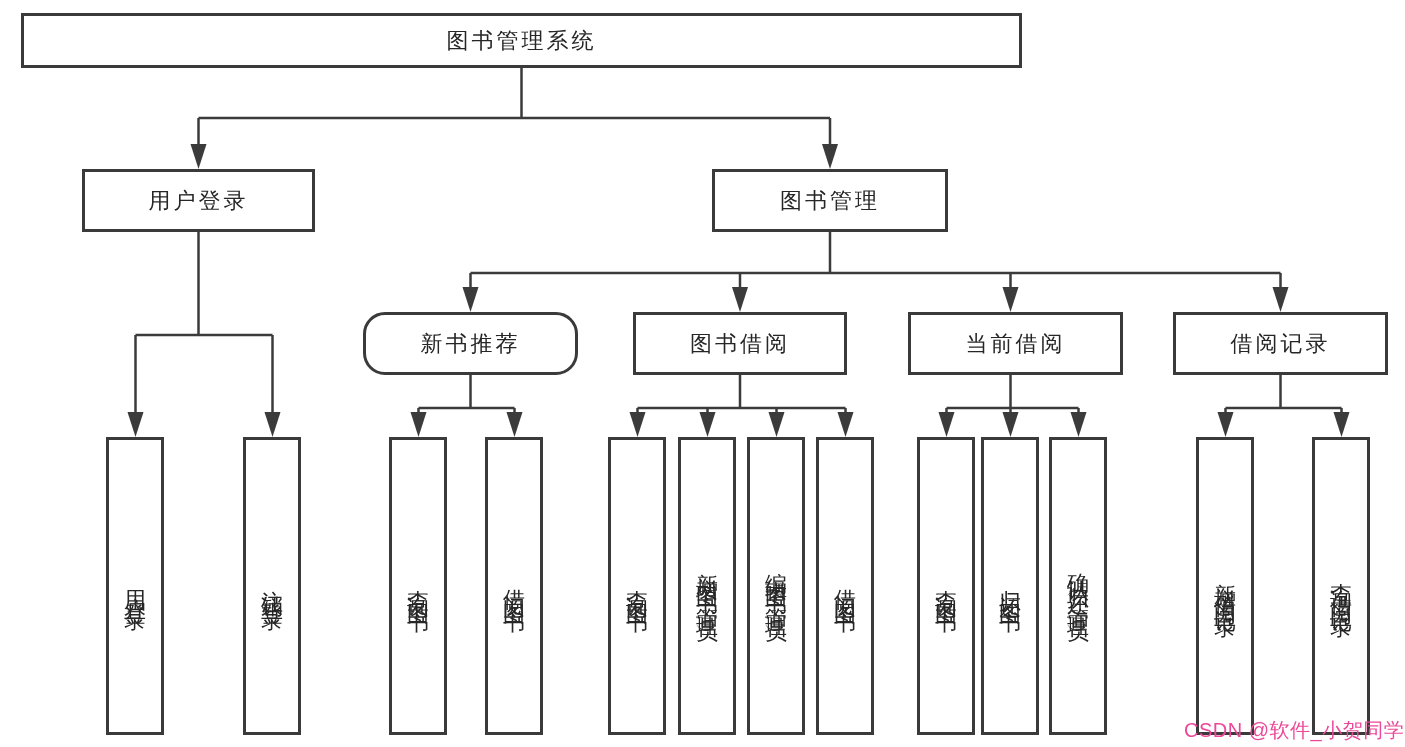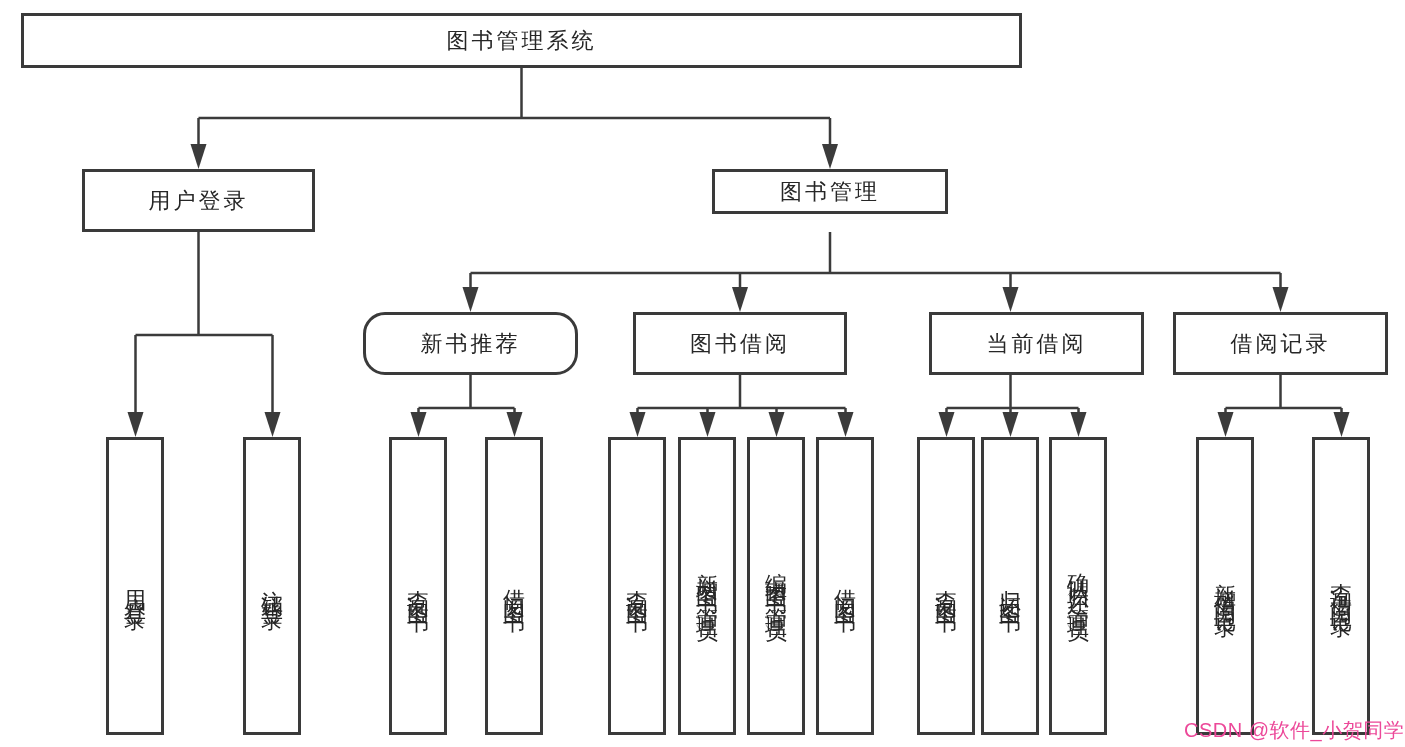--- a/index.html
+++ b/index.html
@@ -45,25 +45,25 @@
   .vlabel {
     writing-mode: vertical-rl;
     text-orientation: mixed;
     font-size: 22px;
     letter-spacing: 7px;
     line-height: 1;
     white-space: nowrap;
   }
   .root-box   { left: 21px;  top: 13px;  width: 1001px; height: 55px; }
   .lvl2-a     { left: 82px;  top: 169px; width: 233px;  height: 63px; }
-  .lvl2-b     { left: 712px; top: 169px; width: 236px;  height: 45px; }
+  .lvl2-b     { left: 712px; top: 169px; width: 236px;  height: 63px; }
   .lvl3       { top: 312px; height: 63px; width: 215px; }
   .lvl3-a     { left: 363px; border-radius: 22px; }
   .lvl3-b     { left: 633px; width: 214px; justify-content: center; }
-  .lvl3-c     { left: 929px; }
+  .lvl3-c     { left: 908px; }
   .lvl3-d     { left: 1173px; align-items: center; }
   .leaf       { top: 437px; height: 298px; width: 58px; }
   .leaf-a1 { left: 106px; }
   .leaf-a2 { left: 243px; }
   .leaf-b1 { left: 389px; }
   .leaf-b2 { left: 485px; }
   .leaf-c1 { left: 608px; }
   .leaf-c2 { left: 678px; }
   .leaf-c3 { left: 747px; }
   .leaf-c4 { left: 816px; }

